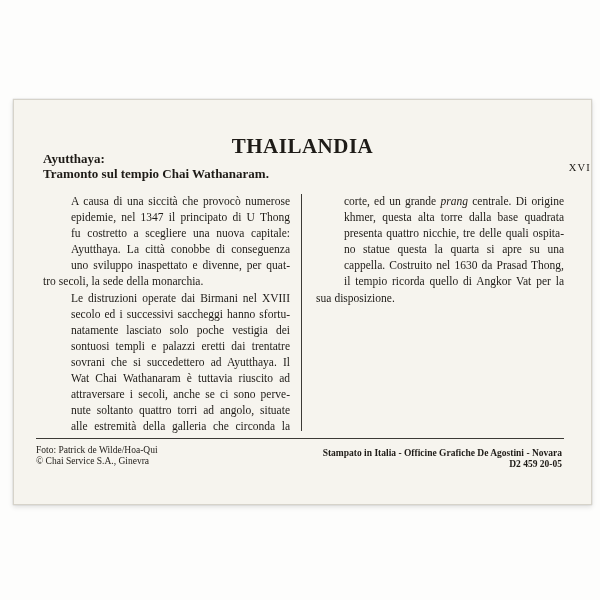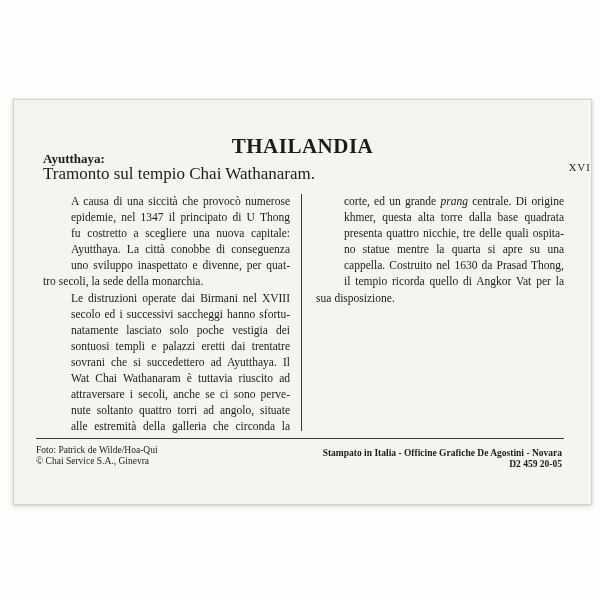--- a/index.html
+++ b/index.html
@@ -47,22 +47,23 @@
   .caption-location {
     left: 29px;
     top: 52px;
     font-size: 13px;
     font-weight: bold;
     line-height: 14px;
   }
   .caption-description {
     left: 29px;
     top: 67px;
-    font-size: 17px;
+    font-size: 13px;
     line-height: 14px;
+    font-weight: bold;
   }
   .col {
     top: 93px;
     font-size: 11.5px;
   }
   .col-left  { left: 29px;  width: 247px; }
   .col-right { left: 302px; width: 248px; }
   .tline {
     line-height: 16.1px;
     height: 16.1px;
@@ -133,21 +134,21 @@
       <div class="tline just">nute soltanto quattro torri ad angolo, situate</div>
       <div class="tline just">alle estremità della galleria che circonda la</div>
     </div>
 
   <div class="abs column-divider"></div>
 
   <div class="abs col col-right">
       <div class="tline just">corte, ed un grande <i>prang</i> centrale. Di origine</div>
       <div class="tline just">khmer, questa alta torre dalla base quadrata</div>
       <div class="tline just">presenta quattro nicchie, tre delle quali ospita-</div>
-      <div class="tline just">no statue mentre la quarta si apre su una</div>
+      <div class="tline just">no statue questa la quarta si apre su una</div>
       <div class="tline just">cappella. Costruito nel 1630 da Prasad Thong,</div>
       <div class="tline just">il tempio ricorda quello di Angkor Vat per la</div>
       <div class="tline">sua disposizione.</div>
     </div>
 
   <div class="abs footer-divider"></div>
 
   <div class="abs footer-left">
     <div>Foto: Patrick de Wilde/Hoa-Qui</div>
     <div>© Chai Service S.A., Ginevra</div>

